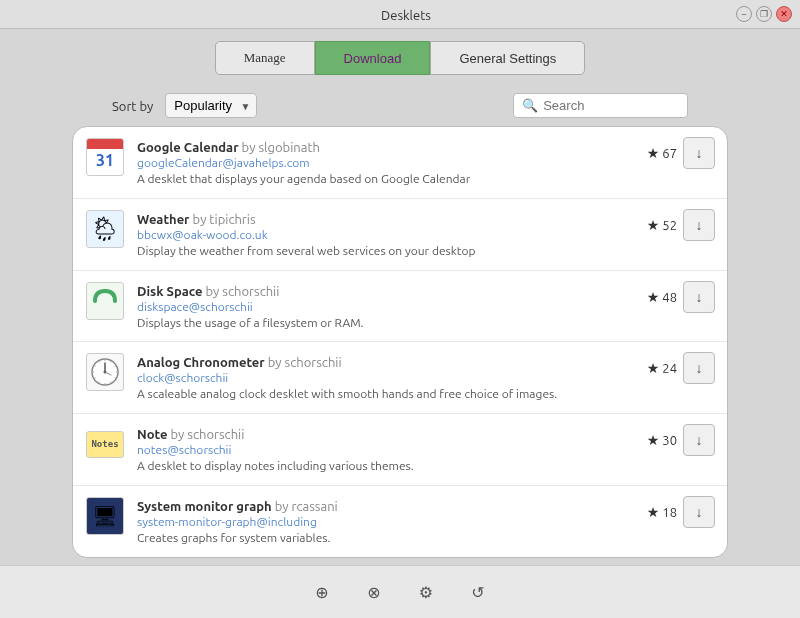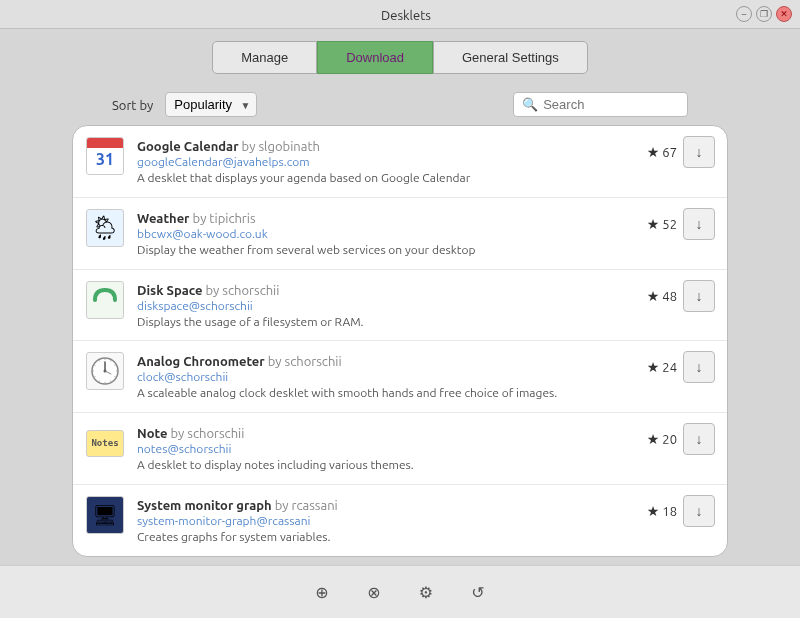--- a/index.html
+++ b/index.html
@@ -63,21 +63,21 @@
     }
     .tab-btn {
       padding: 8px 28px;
       font-size: 13px;
       border: 1px solid #aaa;
       cursor: pointer;
       background: #e8e8e8;
       color: #333;
       outline: none;
     }
-    .tab-btn:first-child { border-radius: 5px 0 0 5px; }
+    .tab-btn:first-child { border-radius: 5px 0 0 5px; font-family: Liberation Serif, serif; }
     .tab-btn:last-child { border-radius: 0 5px 5px 0; }
     .tab-btn.active {
       background: #6db36d;
       color: #701a75;
       border-color: #5a9e5a;
     }
 
     .toolbar {
       width: 100%;
       display: flex;
@@ -394,36 +394,36 @@
     <div class="item-details">
       <span class="item-name">Note
         <span class="item-author"> by schorschii</span>
       </span>
       <a class="item-email">notes@schorschii</a>
       <div class="item-desc">A desklet to display notes including various themes.</div>
     </div>
     <div class="item-meta">
       <div class="item-stars">
         <span class="star-icon">★</span>
-        <span>20</span>
+        <span>30</span>
       </div>
       <button class="download-btn" title="Download">
         <span>↓</span>
       </button>
     </div>
   </div>
       <div class="item-row">
     <div class="item-icon">
       <div style="width:38px;height:38px;border-radius:3px;border:1px solid #ccc;background:#223366;display:flex;align-items:center;justify-content:center;font-size:20px;">🖥</div>
     </div>
     <div class="item-details">
       <span class="item-name">System monitor graph
         <span class="item-author"> by rcassani</span>
       </span>
-      <a class="item-email">system-monitor-graph@rcassani</a>
+      <a class="item-email">system-monitor-graph@including</a>
       <div class="item-desc">Creates graphs for system variables.</div>
     </div>
     <div class="item-meta">
       <div class="item-stars">
         <span class="star-icon">★</span>
         <span>18</span>
       </div>
       <button class="download-btn" title="Download">
         <span>↓</span>
       </button>

